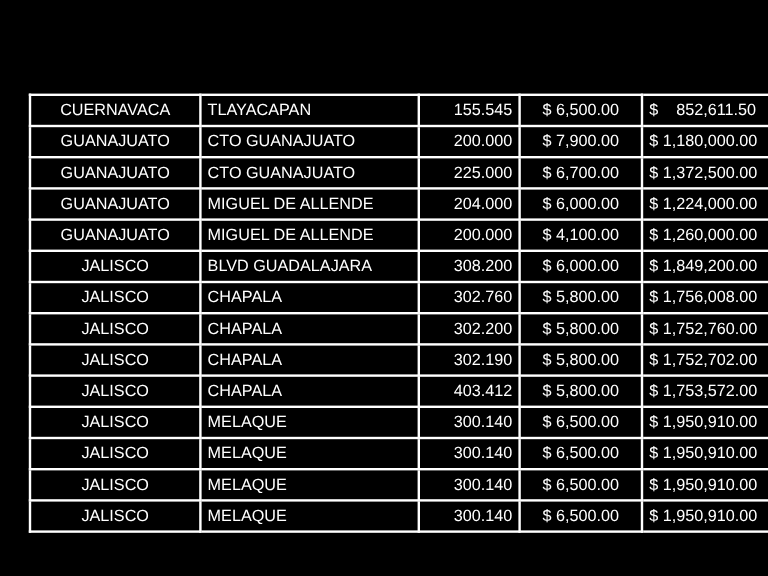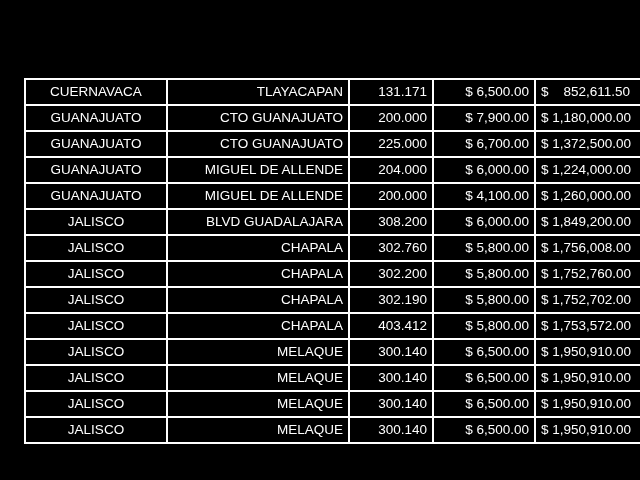--- a/index.html
+++ b/index.html
@@ -42,49 +42,49 @@
     padding: 1px 5px;
     white-space: nowrap;
     overflow: hidden;
   }
   td.col-state {
     width: 130px;
     text-align: center;
   }
   td.col-place {
     width: 170px;
-    text-align: right;
+    text-align: left;
   }
   td.col-qty {
     width: 72px;
     text-align: right;
     padding-right: 6px;
   }
   td.col-price {
     width: 90px;
-    text-align: right;
+    text-align: center;
     padding-left: 6px;
   }
   td.col-total {
     width: 130px;
     text-align: left;
     padding-left: 6px;
   }
 </style>
 </head>
 <body>
 
 <div class="page">
   <div class="table-wrap">
     <table class="data">
       <tbody id="table-body">
           <tr>
             <td class="col-state">CUERNAVACA</td>
             <td class="col-place">TLAYACAPAN</td>
-            <td class="col-qty">131.171</td>
+            <td class="col-qty">155.545</td>
             <td class="col-price">$ 6,500.00</td>
             <td class="col-total" style="white-space: pre;">$    852,611.50</td>
           </tr>
           <tr>
             <td class="col-state">GUANAJUATO</td>
             <td class="col-place">CTO GUANAJUATO</td>
             <td class="col-qty">200.000</td>
             <td class="col-price">$ 7,900.00</td>
             <td class="col-total">$ 1,180,000.00</td>
           </tr>

